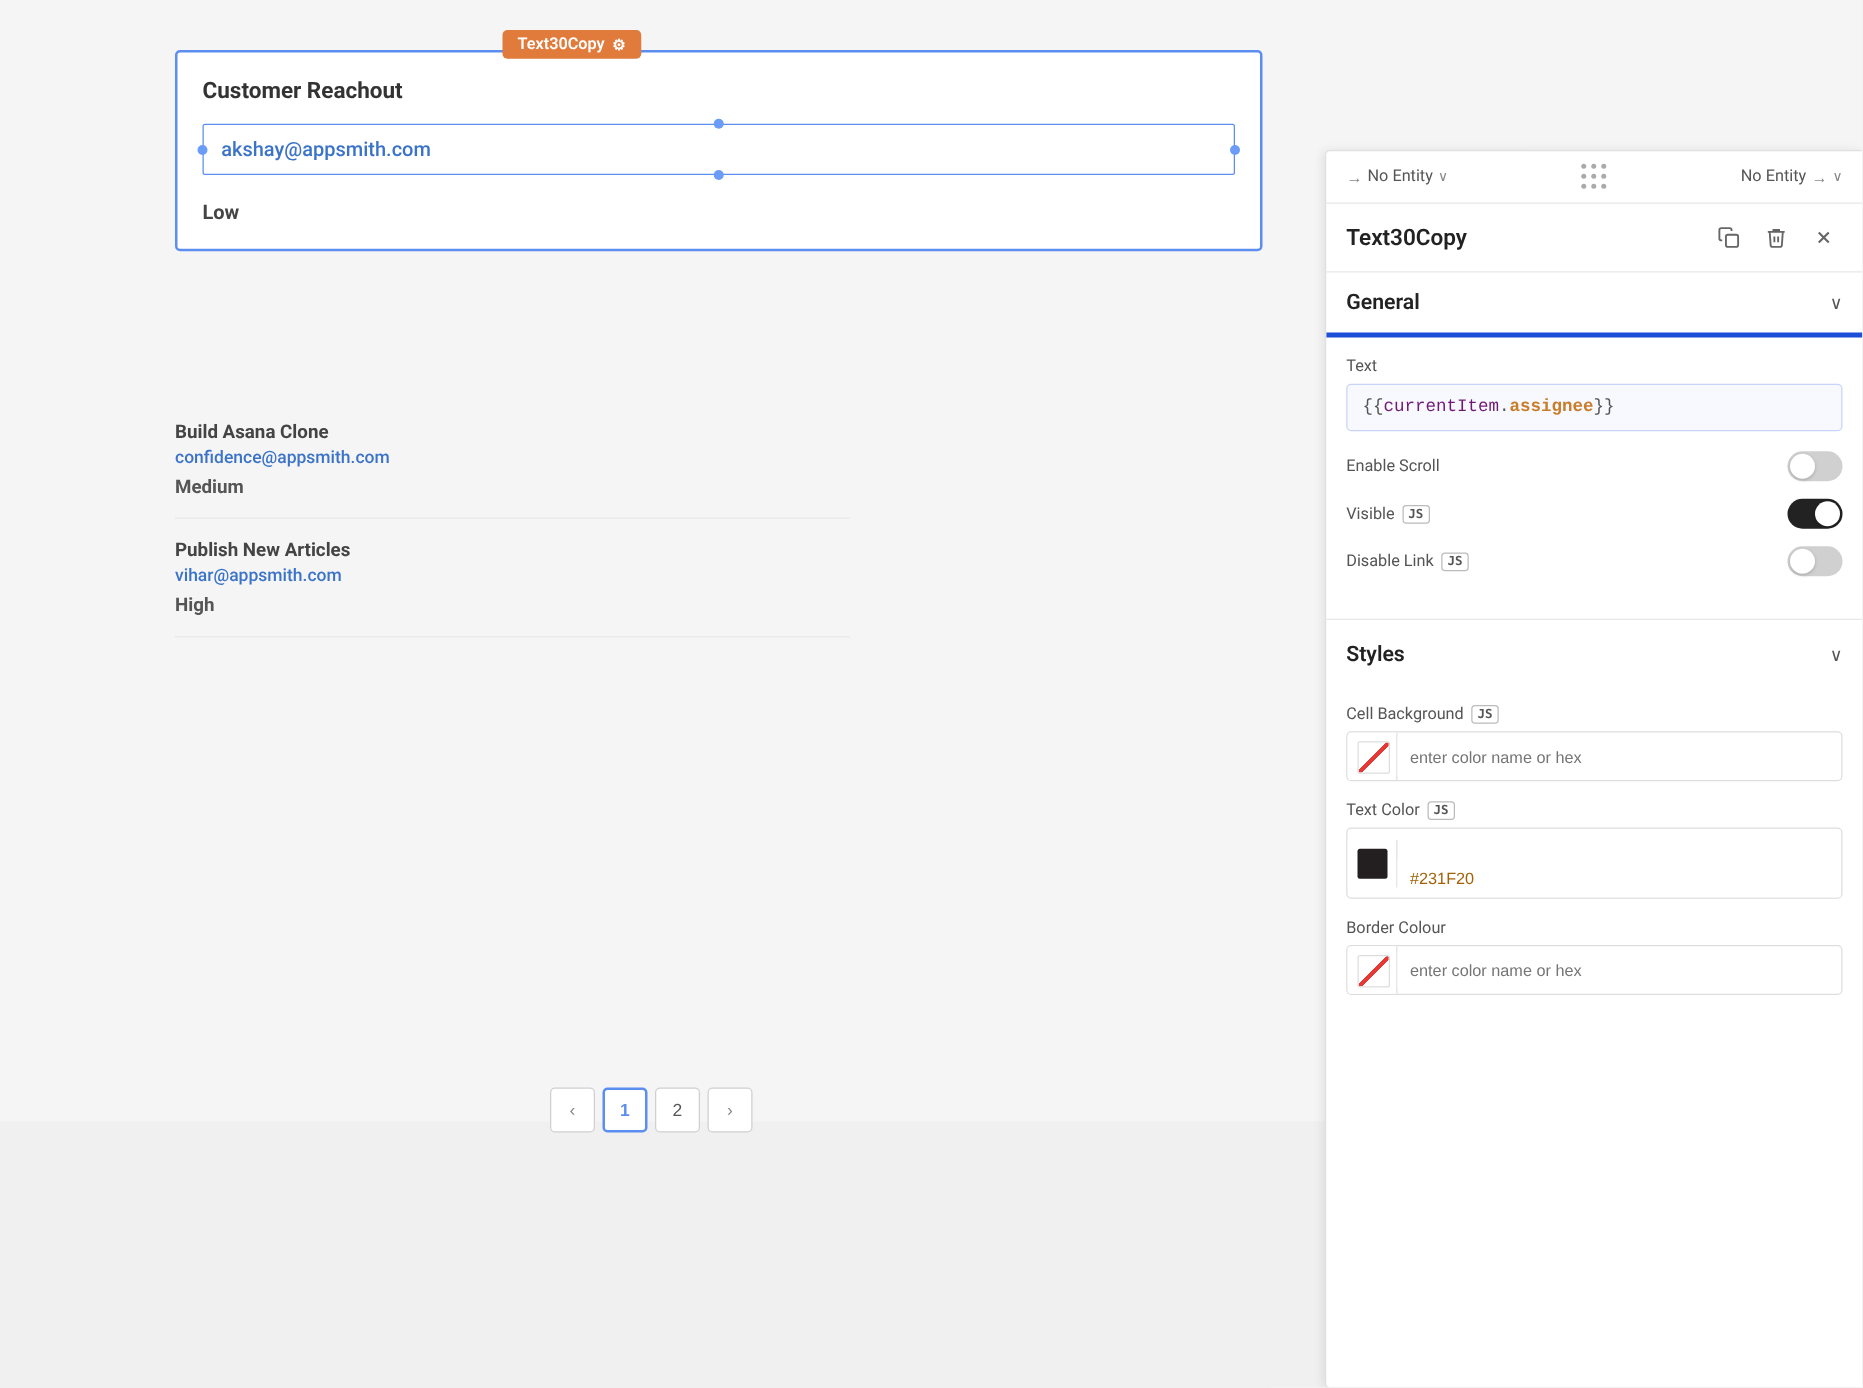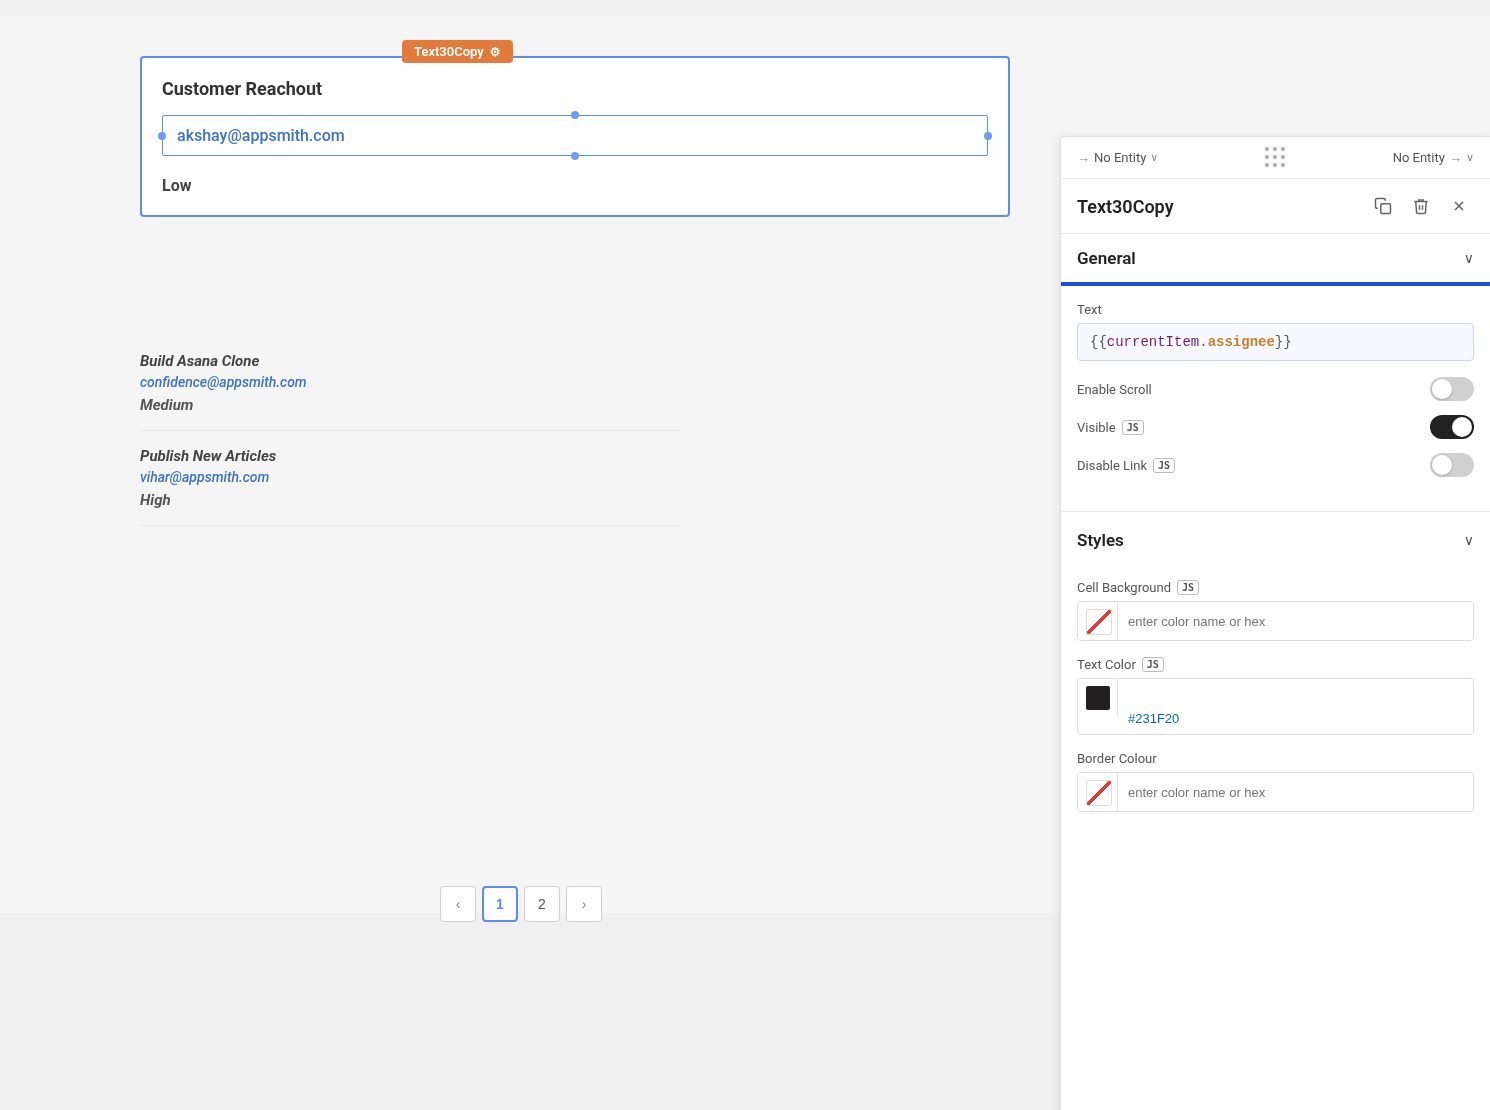--- a/index.html
+++ b/index.html
@@ -8,21 +8,21 @@
       background: #f0f0f0;
       width: 1490px;
       height: 1110px;
       overflow: hidden;
       position: relative;
     }
 
     
     .canvas-area {
       position: absolute;
-      top: 16px; left: 0;
+      top: 0; left: 0;
       width: 1490px;
       height: 897px;
       background: #f5f5f5;
     }
 
     
     .widget-container {
       position: absolute;
       top: 40px;
       left: 140px;
@@ -117,21 +117,20 @@
     .table-section {
       position: absolute;
       top: 320px;
       left: 140px;
       width: 540px;
     }
 
     .table-row-item {
       padding: 16px 0;
       border-bottom: 1px solid #e8e8e8;
-      font-style: italic;
     }
 
     .table-row-item .row-title {
       font-size: 15px;
       font-weight: 700;
       color: #444;
       margin-bottom: 4px;
     }
 
     .table-row-item .row-email {
@@ -391,20 +390,21 @@
       display: flex;
       align-items: center;
       justify-content: space-between;
       padding: 14px 16px;
       cursor: pointer;
     }
 
     
     .color-input-row {
       display: flex;
+      align-items: center;
       border: 1px solid #ddd;
       border-radius: 4px;
       overflow: hidden;
       background: white;
     }
 
     .color-swatch {
       width: 40px;
       height: 38px;
       display: flex;
@@ -449,21 +449,21 @@
     .color-text-input {
       flex: 1;
       border: none;
       outline: none;
       padding: 8px 10px;
       font-size: 13px;
       color: #aaa;
     }
 
     .color-text-input.has-value {
-      color: #0369a1;
+      color: #a16207;
       margin-top: 24px;
     }
   </style>
 </head>
 <body>
 
 <div class="canvas-area">
 
   <div class="widget-container">
 

